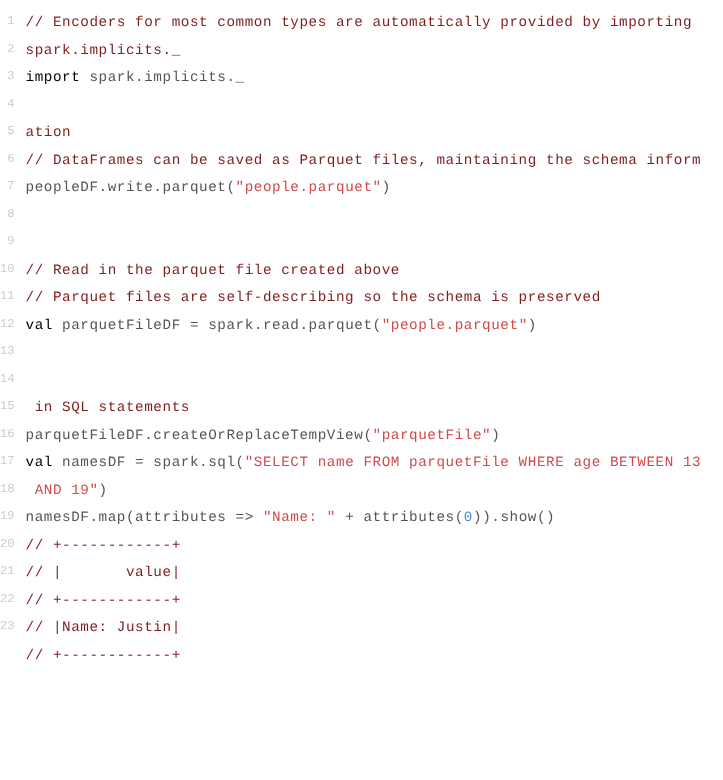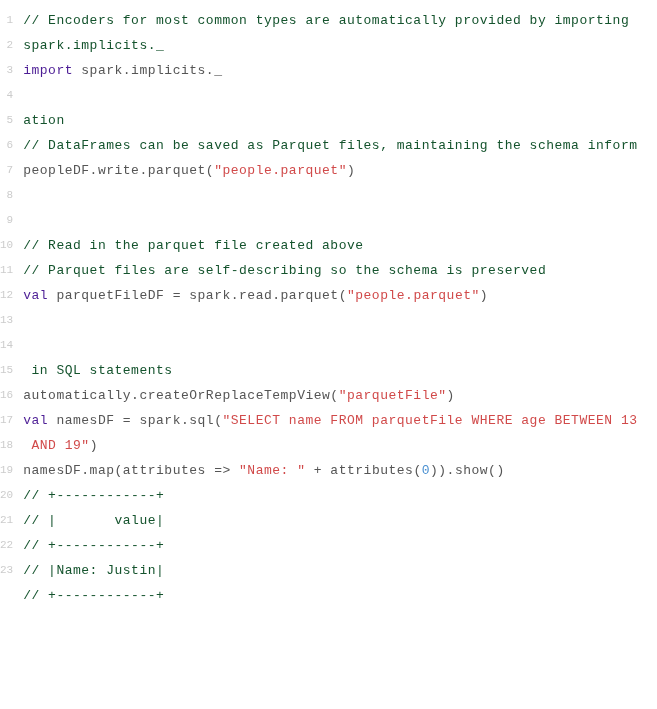--- a/index.html
+++ b/index.html
@@ -32,22 +32,22 @@
     flex: 1 1 auto;
     padding-right: 10px;
     overflow: hidden;
   }
   .line {
     height: 25px;
     line-height: 25px;
     white-space: pre;
     letter-spacing: 0.5px;
   }
-  .c-comment { color: #14532d; }
-  .c-keyword { color: #4c1d95; }
+  .c-comment { color: #7f1d1d; }
+  .c-keyword { color: #000000; }
   .c-string  { color: #d14a4a; }
   .c-number  { color: #4a90d1; }
   .c-plain   { color: #555555; }
 </style>
 </head>
 <body>
 
 <div class="code-container">
   <div class="gutter" id="gutter">
       <div>1</div>
@@ -87,21 +87,21 @@
       <div class="line"><span class="c-comment">// DataFrames can be saved as Parquet files, maintaining the schema inform</span></div>
       <div class="line"><span class="c-plain">peopleDF.write.parquet(</span><span class="c-string">"people.parquet"</span><span class="c-plain">)</span></div>
       <div class="line"><span class="c-plain"></span></div>
       <div class="line"><span class="c-plain"></span></div>
       <div class="line"><span class="c-comment">// Read in the parquet file created above</span></div>
       <div class="line"><span class="c-comment">// Parquet files are self-describing so the schema is preserved</span></div>
       <div class="line"><span class="c-keyword">val</span><span class="c-plain"> parquetFileDF = spark.read.parquet(</span><span class="c-string">"people.parquet"</span><span class="c-plain">)</span></div>
       <div class="line"><span class="c-plain"></span></div>
       <div class="line"><span class="c-plain"></span></div>
       <div class="line"><span class="c-comment"> in SQL statements</span></div>
-      <div class="line"><span class="c-plain">automatically.createOrReplaceTempView(</span><span class="c-string">"parquetFile"</span><span class="c-plain">)</span></div>
+      <div class="line"><span class="c-plain">parquetFileDF.createOrReplaceTempView(</span><span class="c-string">"parquetFile"</span><span class="c-plain">)</span></div>
       <div class="line"><span class="c-keyword">val</span><span class="c-plain"> namesDF = spark.sql(</span><span class="c-string">"SELECT name FROM parquetFile WHERE age BETWEEN 13</span></div>
       <div class="line"><span class="c-string"> AND 19"</span><span class="c-plain">)</span></div>
       <div class="line"><span class="c-plain">namesDF.map(attributes =&gt; </span><span class="c-string">"Name: "</span><span class="c-plain"> + attributes(</span><span class="c-number">0</span><span class="c-plain">)).show()</span></div>
       <div class="line"><span class="c-comment">// +------------+</span></div>
       <div class="line"><span class="c-comment">// |       value|</span></div>
       <div class="line"><span class="c-comment">// +------------+</span></div>
       <div class="line"><span class="c-comment">// |Name: Justin|</span></div>
       <div class="line"><span class="c-comment">// +------------+</span></div>
     </div>
 </div>

